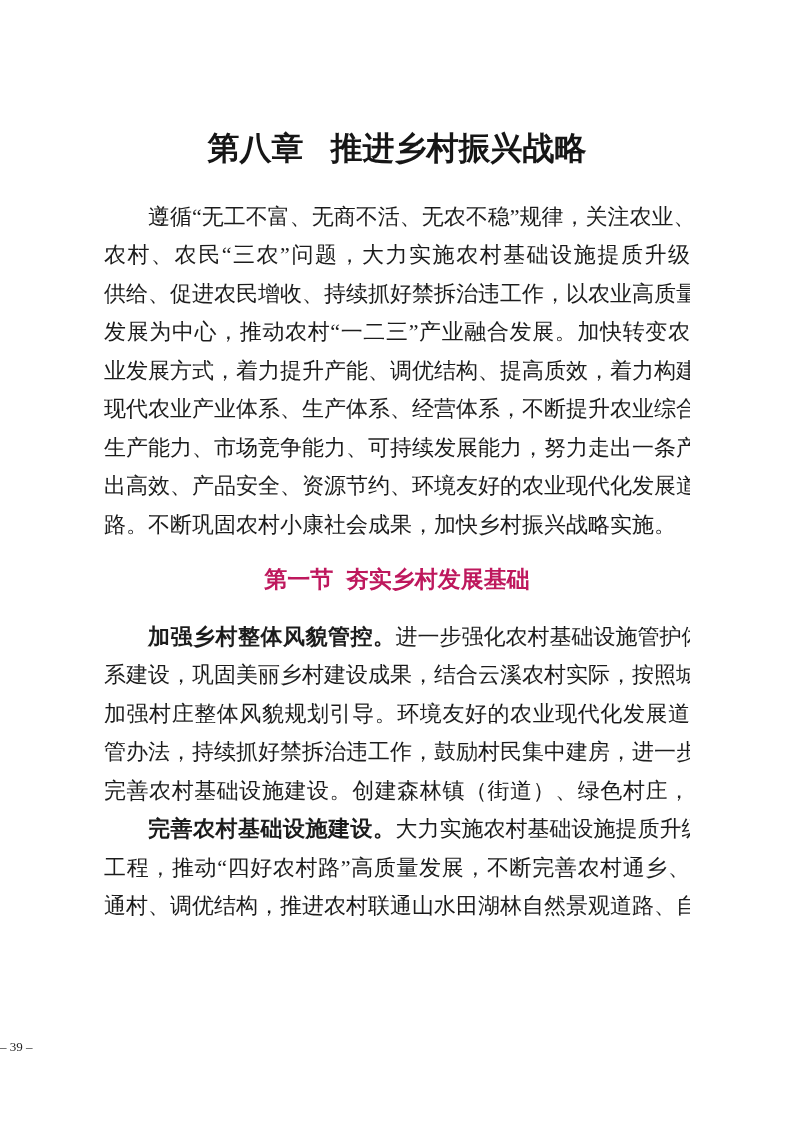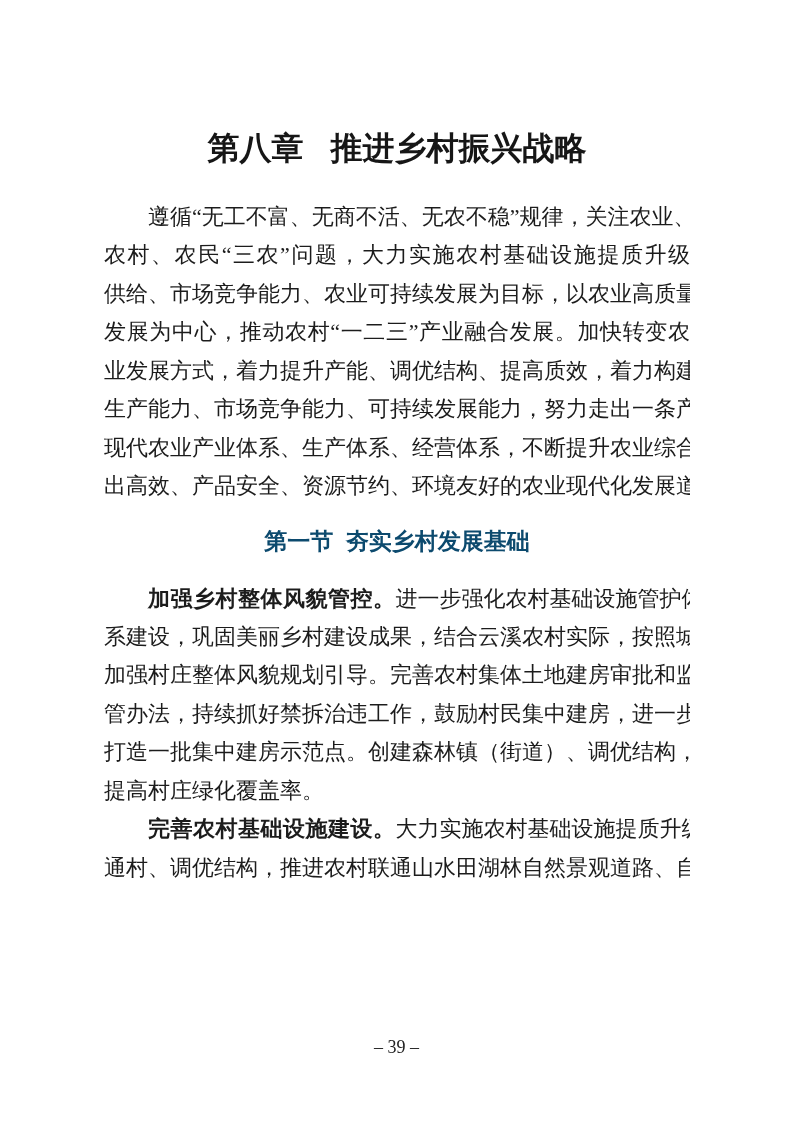--- a/index.html
+++ b/index.html
@@ -62,71 +62,71 @@
     font-family: Liberation Mono, monospace;
     letter-spacing: 0.5px;
   }
   .section-title {
     margin: 17px 0 21px 0;
     text-align: center;
     font-family: "Liberation Sans", "DejaVu Sans", sans-serif;
     font-weight: 700;
     font-size: 23px;
     line-height: 36px;
-    color: #0c4a6e;
+    color: #be185d;
     white-space: nowrap;
   }
   .section-title .section-label {
     margin-right: 0.55em;
   }
   .page-footer {
     position: absolute;
     top: 1035px;
     left: 0;
     width: 793px;
-    text-align: center;
-    font-size: 18px;
+    font-size: 13px;
     line-height: 24px;
     color: #222222;
     font-family: Liberation Serif, serif;
   }
 </style>
 </head>
 <body>
 
 <div class="page">
 
   <h1 class="chapter-title">
     <span class="chapter-label">第八章</span><span>推进乡村振兴战略</span>
   </h1>
 
   <div class="para">
     <div class="line indent">遵循“无工不富、无商不活、无农不稳”规律，关注农业、</div>
     <div class="line">农村、农民“三农”问题，大力实施农村基础设施提质升级</div>
-    <div class="line">供给、市场竞争能力、农业可持续发展为目标，以农业高质量</div>
+    <div class="line">供给、促进农民增收、持续抓好禁拆治违工作，以农业高质量</div>
     <div class="line">发展为中心，推动农村“一二三”产业融合发展。加快转变农</div>
     <div class="line">业发展方式，着力提升产能、调优结构、提高质效，着力构建</div>
+    <div class="line">现代农业产业体系、生产体系、经营体系，不断提升农业综合</div>
     <div class="line">生产能力、市场竞争能力、可持续发展能力，努力走出一条产</div>
-    <div class="line">现代农业产业体系、生产体系、经营体系，不断提升农业综合</div>
     <div class="line">出高效、产品安全、资源节约、环境友好的农业现代化发展道</div>
+    <div class="line short">路。不断巩固农村小康社会成果，加快乡村振兴战略实施。</div>
   </div>
 
   <h2 class="section-title">
     <span class="section-label">第一节</span><span>夯实乡村发展基础</span>
   </h2>
 
   <div class="para">
     <div class="line indent"><span class="lead">加强乡村整体风貌管控。</span><span>进一步强化农村基础设施管护体</span></div>
     <div class="line">系建设，巩固美丽乡村建设成果，结合云溪农村实际，按照城</div>
-    <div class="line">加强村庄整体风貌规划引导。完善农村集体土地建房审批和监</div>
+    <div class="line">加强村庄整体风貌规划引导。环境友好的农业现代化发展道</div>
     <div class="line">管办法，持续抓好禁拆治违工作，鼓励村民集中建房，进一步</div>
-    <div class="line">打造一批集中建房示范点。创建森林镇（街道）、调优结构，</div>
-    <div class="line short">提高村庄绿化覆盖率。</div>
+    <div class="line">完善农村基础设施建设。创建森林镇（街道）、绿色村庄，</div>
   </div>
 
   <div class="para">
     <div class="line indent"><span class="lead">完善农村基础设施建设。</span><span>大力实施农村基础设施提质升级</span></div>
+    <div class="line">工程，推动“四好农村路”高质量发展，不断完善农村通乡、</div>
     <div class="line">通村、调优结构，推进农村联通山水田湖林自然景观道路、自</div>
   </div>
 
   <div class="page-footer">– 39 –</div>
 
 </div>
 
 </body></html>

